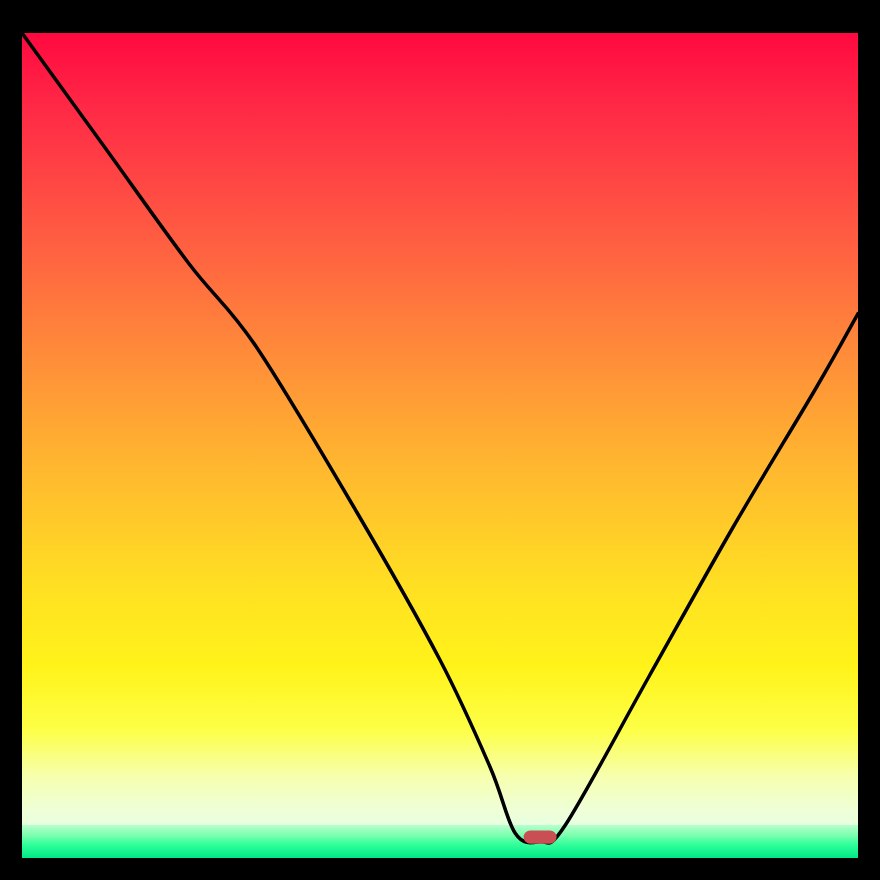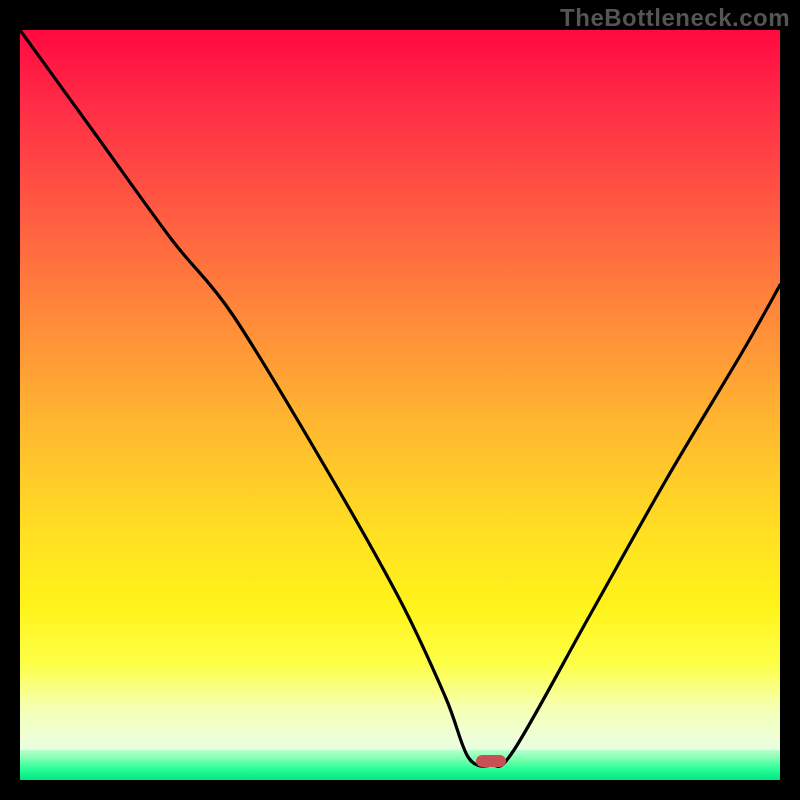--- a/index.html
+++ b/index.html
@@ -83,21 +83,20 @@
     background: #c94f55;
     border-radius: 6px;
     transform: translate(-50%, -50%);
   }
 </style>
 </head>
 <body>
 
 <div class="frame">
 
-  <div class="watermark">TheBottleneck.com</div>
 
   <div class="plot">
     <div class="gradient"></div>
     <div class="green-band"></div>
 
     <svg class="curve-svg" viewBox="0 0 760 750" preserveAspectRatio="none">
       <path id="curve-path" fill="none" stroke="#000" stroke-width="3.2" stroke-linecap="round" d="M 0 0 C 12.7 17.5, 50.7 70.0, 76.0 105.0 C 101.3 140.0, 129.2 180.0, 152.0 210.0 C 174.8 240.0, 187.5 247.5, 212.8 285.0 C 238.1 322.5, 276.1 387.5, 304.0 435.0 C 331.9 482.5, 359.7 531.3, 380.0 570.0 C 400.3 608.8, 414.2 641.3, 425.6 667.5 C 437.0 693.8, 440.8 716.3, 448.4 727.5 C 456.0 738.8, 463.6 736.3, 471.2 735.0 C 478.8 733.8, 477.5 745.0, 494.0 720.0 C 510.5 695.0, 544.7 630.0, 570.0 585.0 C 595.3 540.0, 620.7 493.8, 646.0 450.0 C 671.3 406.3, 703.0 355.0, 722.0 322.5 C 741.0 290.0, 753.7 266.3, 760.0 255.0"></path>
     </svg>
 
     <div class="marker" id="marker" style="left: 62%; top: 97.5%;"></div>

